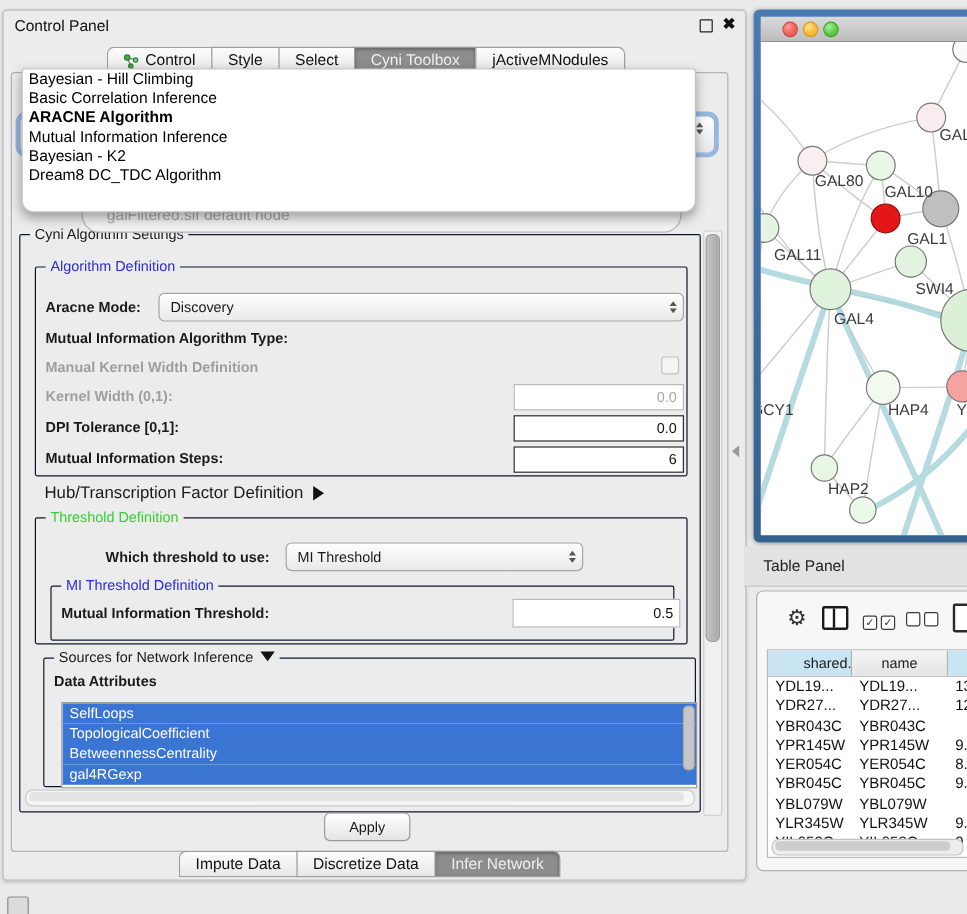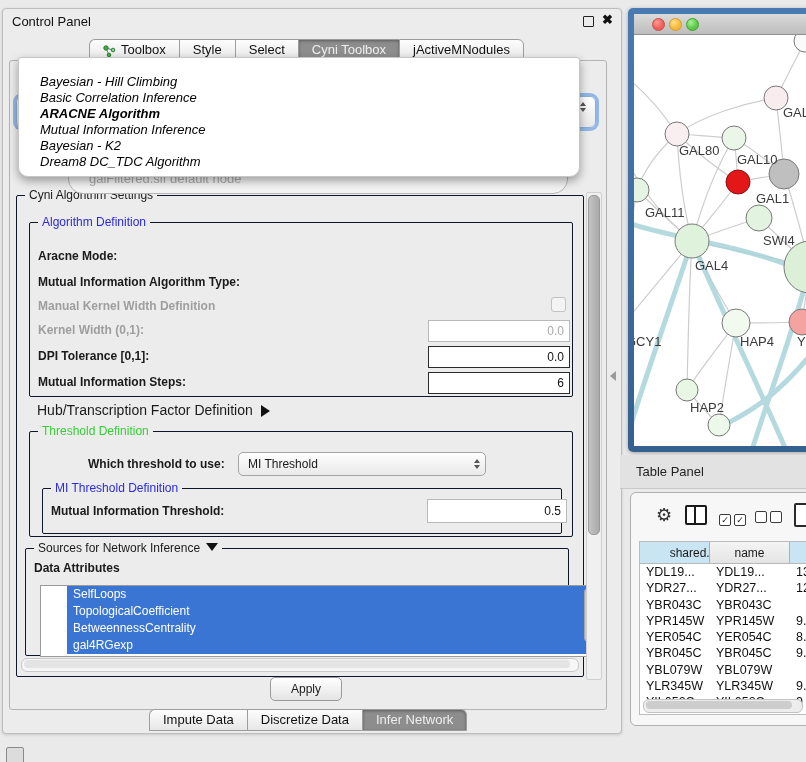--- a/index.html
+++ b/index.html
@@ -46,21 +46,21 @@
     background:#f3f3f3;border:1px solid #b5b5b5;z-index:1;
     display:flex;align-items:center;padding-left:20px;font-size:13px;color:#a9a9a9;
   }
   
   .popup{
     position:absolute;left:8px;top:-4px;width:560px;height:118px;background:#fff;
     border:1px solid #c6c6c6;border-radius:3px 3px 10px 10px;z-index:5;
     box-shadow:0 4px 10px rgba(0,0,0,.35);overflow:hidden;
   }
   .popup .ph{display:block;text-align:center;font-size:13px;color:#b3b3b3;line-height:20px;}
-  .popup ul{list-style:none;margin:16px;padding:0;font-style:italic;}
+  .popup ul{list-style:none;margin:0;padding:0;}
   .popup li{font-size:13px;line-height:16px;padding-left:5px;color:#000;cursor:pointer;white-space:nowrap;}
   .popup li.bold{font-weight:bold;}
   
   .group{position:absolute;border:1px solid #0f172a;border-radius:2px;}
   .gtitle{position:absolute;top:-8px;left:8px;background:#ececec;padding:0 4px;font-size:12px;white-space:nowrap;}
   .gtitle.blue{color:#2a2ae0;}
   .gtitle.green{color:#36cf36;}
   .lbl{position:absolute;font-size:12px;font-weight:bold;color:#1a1a1a;white-space:nowrap;}
   .lbl.dis{color:#9e9e9e;}
   .combo{
@@ -76,21 +76,21 @@
     position:absolute;box-sizing:border-box;height:22px;background:#fff;
     border:1px solid #b9b9b9;font-family:"Liberation Sans",sans-serif;font-size:12px;
     text-align:right;padding:0 5px;color:#111;
   }
   input.tf.dark{border:1.5px solid #2b2b2b;}
   input.tf.dis{color:#a8a8a8;}
   .checkbox{position:absolute;width:13px;height:13px;border:1px solid #c2c2c2;border-radius:3px;background:#f4f4f4;cursor:pointer;}
   .arrow-right{display:inline-block;width:0;height:0;border-top:6px solid transparent;border-bottom:6px solid transparent;border-left:9px solid #111;margin-left:8px;vertical-align:-2px;}
   .arrow-down{display:inline-block;width:0;height:0;border-left:6px solid transparent;border-right:6px solid transparent;border-top:8px solid #111;margin-left:6px;vertical-align:1px;}
   
-  .attr-list{position:absolute;left:14px;top:36px;width:528px;height:70px;border:1px solid #9a9a9a;background:#fff;overflow:hidden;padding-left:26px;}
+  .attr-list{position:absolute;left:14px;top:36px;width:528px;height:70px;border:1px solid #9a9a9a;background:#fff;overflow:hidden;}
   .attr-list ul{list-style:none;margin:0;padding:0;}
   .attr-list li{height:17px;line-height:17px;font-size:12px;padding-left:6px;cursor:pointer;}
   .attr-list li.sel{background:#3b75d3;color:#fff;}
   .attr-vsb{position:absolute;right:1px;top:2px;width:8px;height:52px;background:#c6c6c6;border-radius:4px;border:1px solid #a7a7a7;}
   
   .vsb{position:absolute;left:576px;top:131px;width:14px;height:486px;background:#f0f0f0;border:1px solid #cfcfcf;border-radius:2px;}
   .vsb .thumb{position:absolute;left:1px;top:2px;width:10px;height:338px;background:linear-gradient(90deg,#c4c4c4,#a9a9a9);border-radius:5px;border:1px solid #9a9a9a;cursor:pointer;}
   .hsb{position:absolute;left:4px;top:462px;width:556px;height:12px;background:#f6f6f6;border:1px solid #c9c9c9;border-radius:6px;}
   .hsb .thumb{position:absolute;left:2px;top:1px;height:8px;width:546px;background:#e4e4e4;border-radius:4px;cursor:pointer;}
   
@@ -153,21 +153,21 @@
 
   <div class="top-tabs" id="top-tabs">
       <div class="tab">
         <span class="net-ic"><svg width="13" height="13" viewBox="0 0 13 13">
             <line x1="3" y1="3" x2="10" y2="5" stroke="#7a7a7a" stroke-width="1"></line>
             <line x1="3" y1="3" x2="6" y2="10" stroke="#7a7a7a" stroke-width="1"></line>
             <circle cx="3" cy="3" r="2.2" fill="#3fae46" stroke="#2a7c30"></circle>
             <circle cx="10" cy="5" r="1.8" fill="#8fd48f" stroke="#2a7c30"></circle>
             <circle cx="6" cy="10" r="1.8" fill="#3fae46" stroke="#2a7c30"></circle>
           </svg></span>
-        <span>Toolbox</span>
+        <span>Control</span>
       </div>
       <div class="tab">
         <span>Style</span>
       </div>
       <div class="tab">
         <span>Select</span>
       </div>
       <div class="tab sel">
         <span>Cyni Toolbox</span>
       </div>
@@ -200,20 +200,27 @@
         </ul>
     </div>
 
     <div class="group" style="left:6px;top:134px;width:566px;height:480px;">
       <span class="gtitle">Cyni Algorithm Settings</span>
 
       <div class="group" style="left:12px;top:26px;width:542px;height:173px;">
         <span class="gtitle blue">Algorithm Definition</span>
 
         <span class="lbl" style="left:8px;top:26px;">Aracne Mode:</span>
+        <div class="combo" style="left:102px;top:21px;width:438px;">
+          <span>Discovery</span>
+          <span class="spin">
+              <i class="up"></i>
+              <i class="dn"></i>
+            </span>
+        </div>
 
         <span class="lbl" style="left:8px;top:52px;">Mutual Information Algorithm Type:</span>
 
         <span class="lbl dis" style="left:8px;top:76px;">Manual Kernel Width Definition</span>
         <span class="checkbox" style="left:521px;top:74px;"></span>
 
         <span class="lbl dis" style="left:8px;top:100px;">Kernel Width (0,1):</span>
         <input class="tf dis" style="left: 398px; top: 97px; width: 142px;" value="0.0">
 
         <span class="lbl" style="left:8px;top:126px;">DPI Tolerance [0,1]:</span>
@@ -237,21 +244,21 @@
             </span>
         </div>
 
         <div class="group" style="left:12px;top:56px;width:518px;height:44px;">
           <span class="gtitle blue">MI Threshold Definition</span>
           <span class="lbl" style="left:8px;top:15px;">Mutual Information Threshold:</span>
           <input class="tf" style="left: 384px; top: 10px; width: 140px; height: 24px;" value="0.5">
         </div>
       </div>
 
-      <div class="group" style="left:8px;top:352px;width:542px;height:106px;">
+      <div class="group" style="left:19px;top:352px;width:542px;height:106px;">
         <span class="gtitle"><span>Sources for Network Inference</span><span class="arrow-down"></span></span>
         <span class="lbl" style="left:8px;top:12px;">Data Attributes</span>
         <div class="attr-list">
           <ul id="attr-list">
               <li class="sel">SelfLoops</li>
               <li class="sel">TopologicalCoefficient</li>
               <li class="sel">BetweennessCentrality</li>
               <li class="sel">gal4RGexp</li>
             </ul>
           <div class="attr-vsb"></div>

